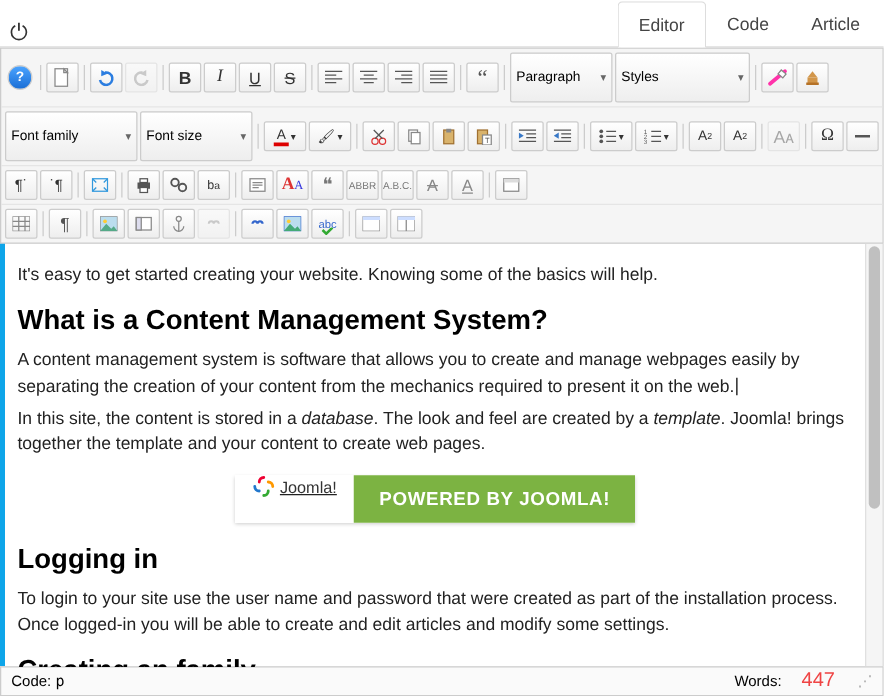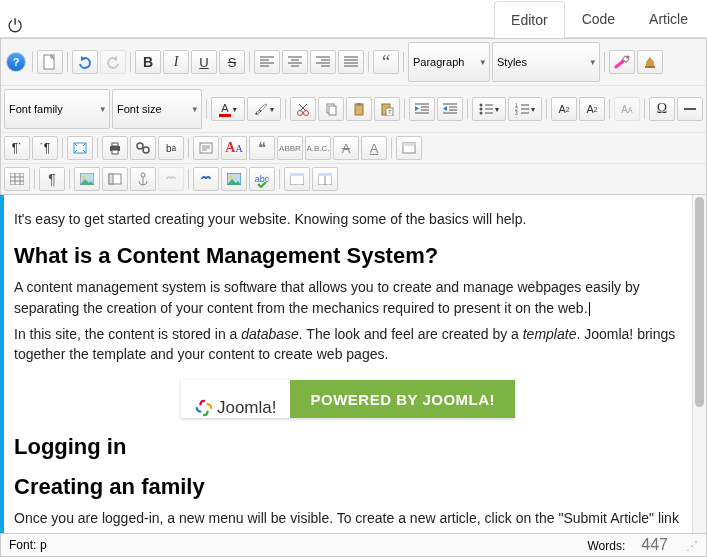--- a/index.html
+++ b/index.html
@@ -20,26 +20,26 @@
 .tb-select::after { content: "▾"; font-size: 9px; color: #666; margin-left: 4px; }
 .content-wrap { flex: 1; display: flex; overflow: hidden; border-left: 4px solid #0ea5e9; border-right: 1px solid #ccc; }
 .content { flex: 1; overflow-y: auto; padding: 8px 10px; font-size: 14px; color: #222; }
 .content p { margin: 6px 0; line-height: 1.45; }
 .content h2 { font-size: 22px; font-weight: bold; margin: 14px 0 8px; color: #000; }
 .content em { font-style: italic; }
 .scrollbar-track { width: 14px; background: #f5f5f5; border-left: 1px solid #e0e0e0; position: relative; }
 .scrollbar-thumb { position: absolute; left: 2px; right: 2px; top: 2px; height: 210px; background: #c0c0c0; border-radius: 5px; }
 .banner { display: flex; justify-content: center; margin: 16px 0; }
 .banner-inner { display: flex; height: 38px; box-shadow: 0 1px 3px rgba(0,0,0,0.2); }
-.banner-left { background: #fff; padding: 0 14px; display: flex; align-items: flex-end; font-size: 17px; }
+.banner-left { background: #fff; padding: 0 14px; display: flex; align-items: flex-start; font-size: 13px; text-decoration: underline; }
 .banner-left .jlogo { display: flex; align-items: center; gap: 4px; }
 .banner-right { background: #7cb342; color: #fff; font-weight: bold; padding: 0 20px; display: flex; align-items: center; letter-spacing: 0.5px; font-size: 15px; }
 .statusbar { border: 1px solid #ccc; height: 24px; display: flex; align-items: center; justify-content: space-between; padding: 0 8px; font-size: 12px; background: #fafafa; }
 .words { display: flex; align-items: baseline; gap: 16px; }
-.words-count { font-size: 16px; color: #737373; }
+.words-count { font-size: 16px; color: #ef4444; }
 .resize-grip { width: 14px; text-align: right; color: #aaa; }
 svg { display: block; }
 .cursor-pos::after { content: ""; display: inline-block; width: 1px; height: 14px; background: #000; margin-left: 1px; vertical-align: text-bottom; }
 .jsym { width: 18px; height: 18px; }
 </style>
 </head>
 <body>
 <div class="wrapper">
 
 <div class="header">
@@ -223,21 +223,21 @@
             <line x1="6" y1="2" x2="14" y2="2" stroke="#555"></line>
             <line x1="6" y1="6" x2="14" y2="6" stroke="#555"></line>
             <line x1="6" y1="10" x2="14" y2="10" stroke="#555"></line>
           </svg>
           <span style="font-size:8px;margin-left:2px">▾</span>
         </div>
     <div class="tb-sep"></div>
     <div class="tb-btn" style="font-size:11px">A<sub style="font-size:7px">2</sub></div>
     <div class="tb-btn" style="font-size:11px">A<sup style="font-size:7px">2</sup></div>
     <div class="tb-sep"></div>
-    <div class="tb-btn disabled" style="font-size:10px">Aᴀ</div>
+    <div class="tb-btn disabled" style="font-size:14px">Aᴀ</div>
     <div class="tb-sep"></div>
     <div class="tb-btn" style="font-family:serif;font-size:14px">Ω</div>
     <div class="tb-btn">
           <svg width="14" height="12">
             <line x1="1" y1="6" x2="13" y2="6" stroke="#555" stroke-width="2"></line>
           </svg>
         </div>
   </div>
 
   <div class="toolbar-row">
@@ -384,31 +384,32 @@
                 </svg>
             <span style="color:#333;font-weight:400">Joomla!</span>
           </span>
         </div>
         <div class="banner-right">
               <span>POWERED BY JOOMLA!</span>
             </div>
       </div>
     </div>
     <h2><span>Logging in</span></h2>
+    <p><span>To login to your site use the user name and password that were created as part of the installation process. Once logged-in you will be able to create and edit articles and modify some settings.</span></p>
     <h2><span>Creating an family</span></h2>
     <p><span>Once you are logged-in, a new menu will be visible. To create a new article, click on the "Submit Article" link on that menu.</span></p>
   </div>
   <div class="scrollbar-track">
     <div class="scrollbar-thumb"></div>
   </div>
 </div>
 
 <div class="statusbar">
   <div>
-    <span>Font:</span>
+    <span>Code:</span>
     <span style="font-family:monospace">p</span>
   </div>
   <div class="words">
     <span>Words:</span>
     <span class="words-count">447</span>
     <span class="resize-grip">⋰</span>
   </div>
 </div>
 
 </div>

